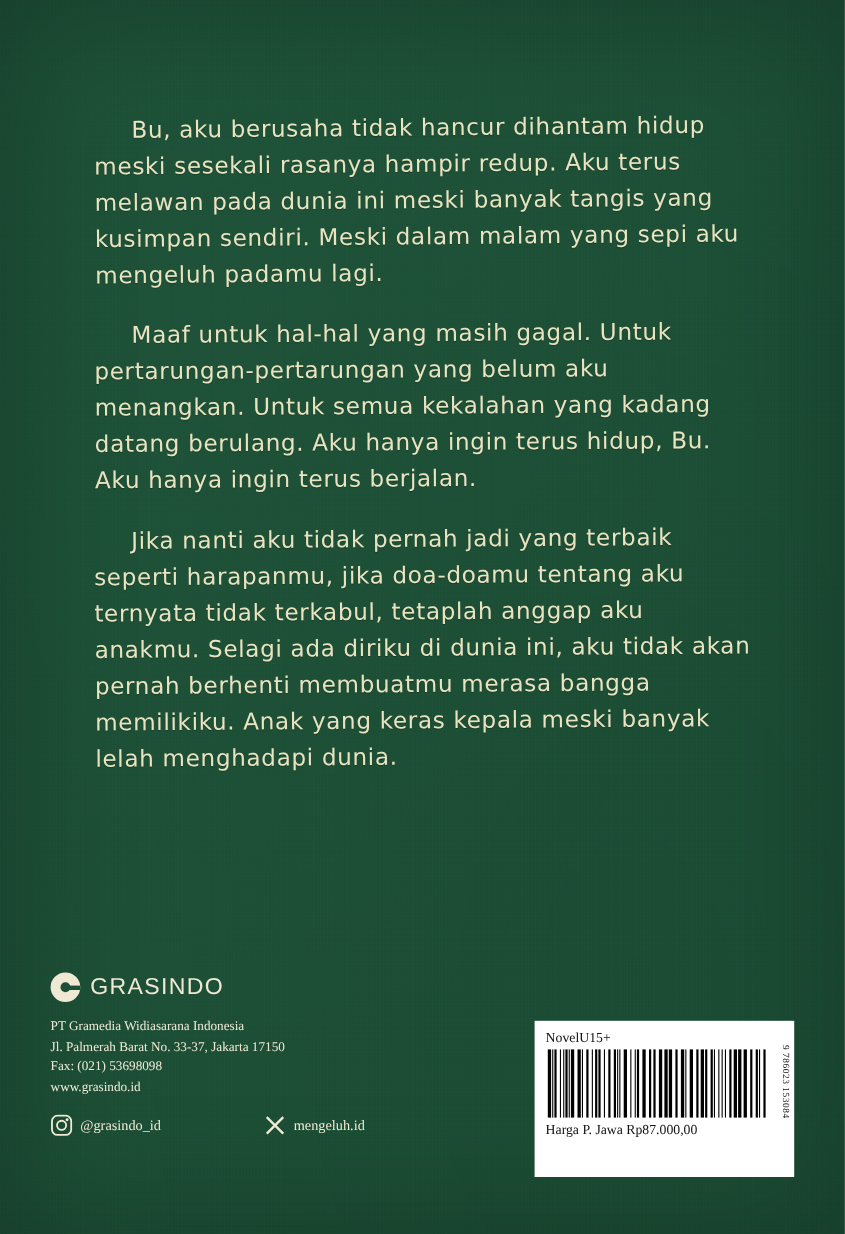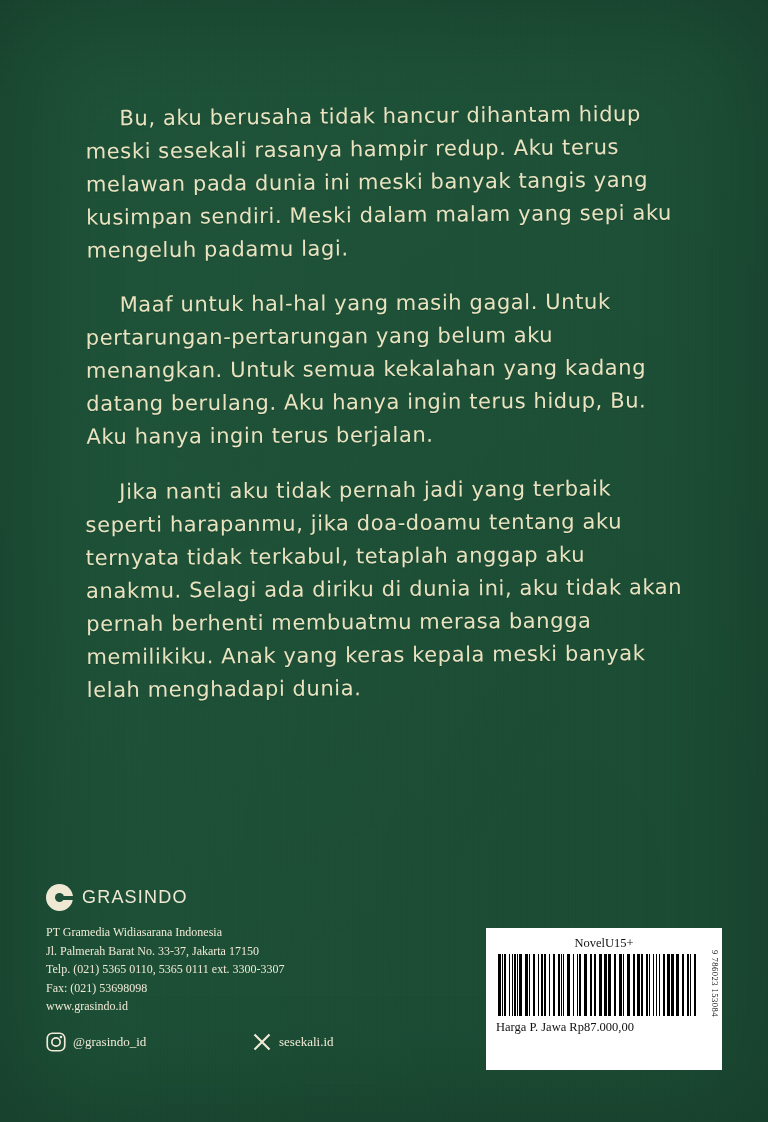--- a/index.html
+++ b/index.html
@@ -92,37 +92,37 @@
     position: absolute;
     left: 13px;
     top: 12px;
     width: 14px;
     height: 4px;
     background: #1d5037;
     z-index: 2;
   }
   .logo-text {
     font-family: "Liberation Sans", sans-serif;
-    font-size: 18px;
+    font-size: 21px;
     letter-spacing: 1.2px;
     color: #efe9d4;
   }
   .addr {
     font-family: "Liberation Serif", serif;
     font-size: 12px;
     line-height: 18.5px;
     color: #f0ead6;
   }
   .socials {
     margin-top: 16px;
   }
   .soc-row {
     display: flex;
     align-items: flex-end;
-    gap: 20px;
+    gap: 8px;
     margin-bottom: 11px;
   }
   .soc-item {
     display: flex;
     align-items: center;
     gap: 7px;
     width: 186px;
   }
   .soc-label {
     font-family: "Liberation Serif", serif;
@@ -144,21 +144,21 @@
     width: 236px;
     height: 142px;
     background: #ffffff;
     color: #111;
     padding: 8px 10px 6px 10px;
     box-sizing: border-box;
     font-family: "Liberation Serif", serif;
   }
   .bp-top {
     display: flex;
-    justify-content: center;
+    justify-content: flex-start;
     font-size: 12.5px;
     margin-bottom: 3px;
   }
   .bars {
     height: 62px;
     display: flex;
     align-items: stretch;
     gap: 0;
     margin: 1px 0 2px 0;
     padding-left: 2px;
@@ -202,40 +202,39 @@
 </div>
 
 <div class="imprint">
   <div class="logo-row">
     <div class="logo-mark"></div>
     <div class="logo-text">GRASINDO</div>
   </div>
   <div class="addr">
     <div>PT Gramedia Widiasarana Indonesia</div>
     <div>Jl. Palmerah Barat No. 33-37, Jakarta 17150</div>
-    <div>Telp. (021) 5365 0110, 5365 0111 ext. 3300-3307</div>
     <div>Fax: (021) 53698098</div>
     <div>www.grasindo.id</div>
   </div>
 
   <div class="socials">
     <div class="soc-row">
       <div class="soc-item">
         <svg class="soc-ico" viewBox="0 0 24 24">
           <rect x="1.5" y="1.5" width="21" height="21" rx="6" fill="none" stroke="#f0ead6" stroke-width="2"></rect>
           <circle cx="12" cy="12" r="5" fill="none" stroke="#f0ead6" stroke-width="2"></circle>
           <circle cx="18" cy="6" r="1.6" fill="#f0ead6"></circle>
         </svg>
         <span class="soc-label">@grasindo_id</span>
       </div>
       <div class="soc-item">
         <svg class="soc-ico" viewBox="0 0 24 24">
           <path d="M3 3 L21 21 M21 3 L3 21" stroke="#f0ead6" stroke-width="2.6" fill="none"></path>
         </svg>
-        <span class="soc-label">sesekali.id</span>
+        <span class="soc-label">mengeluh.id</span>
       </div>
     </div>
   </div>
 </div>
 
 <div class="barcode-panel">
   <div class="bp-top">
     <span>Novel</span>
     <span>U15+</span>
   </div>

